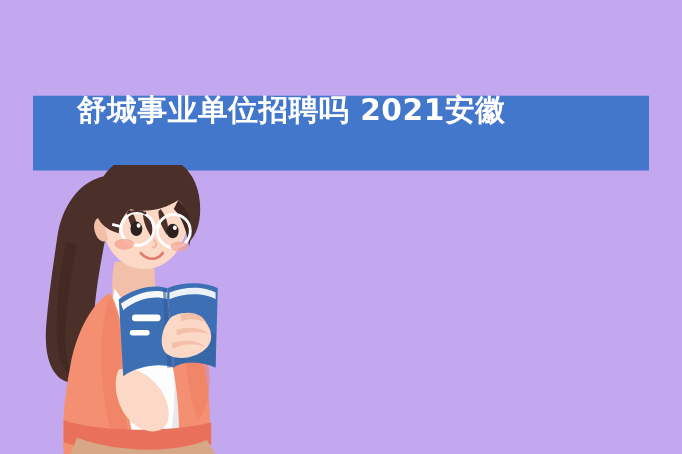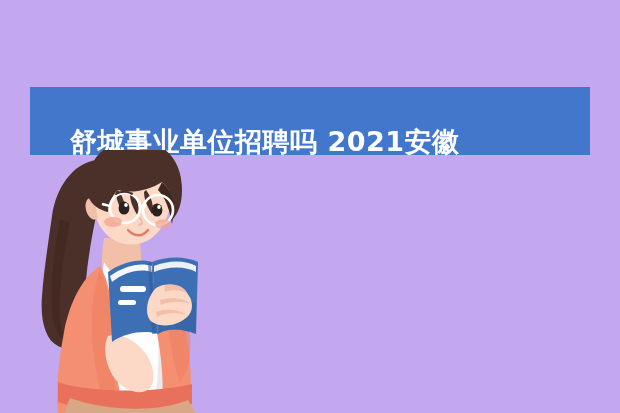--- a/index.html
+++ b/index.html
@@ -24,21 +24,21 @@
 
   
   #title-banner {
     position: absolute;
     left: 30px;
     top: 87px;
     width: 560px;
     height: 68px;
     background: #4377cc;
     display: flex;
-    align-items: flex-end;
+    align-items: flex-start;
     box-sizing: border-box;
     padding-left: 40px;
   }
   #title-text {
     color: #ffffff;
     font-size: 27px;
     font-weight: bold;
     letter-spacing: 0.5px;
     white-space: nowrap;
     line-height: 1;

